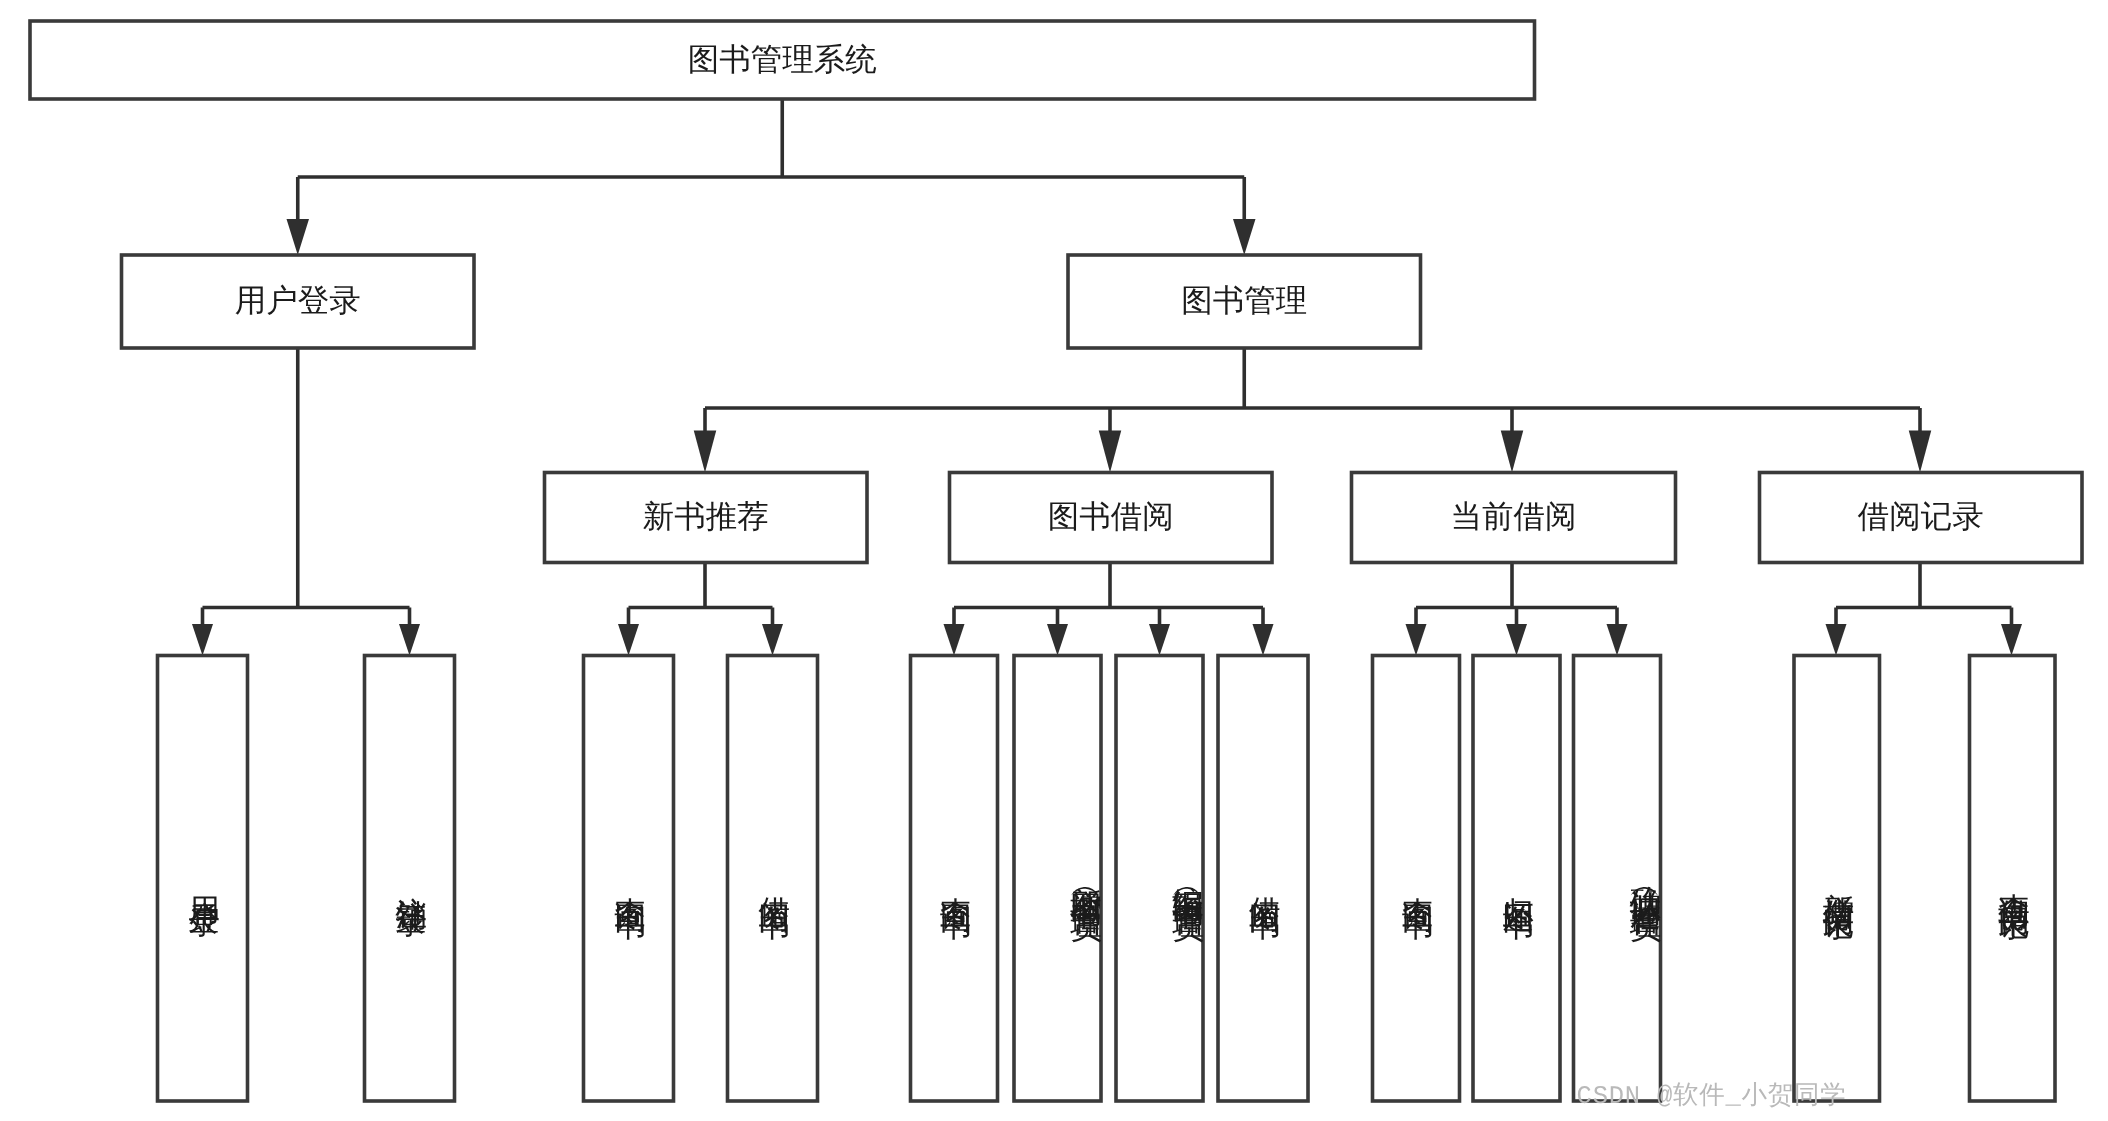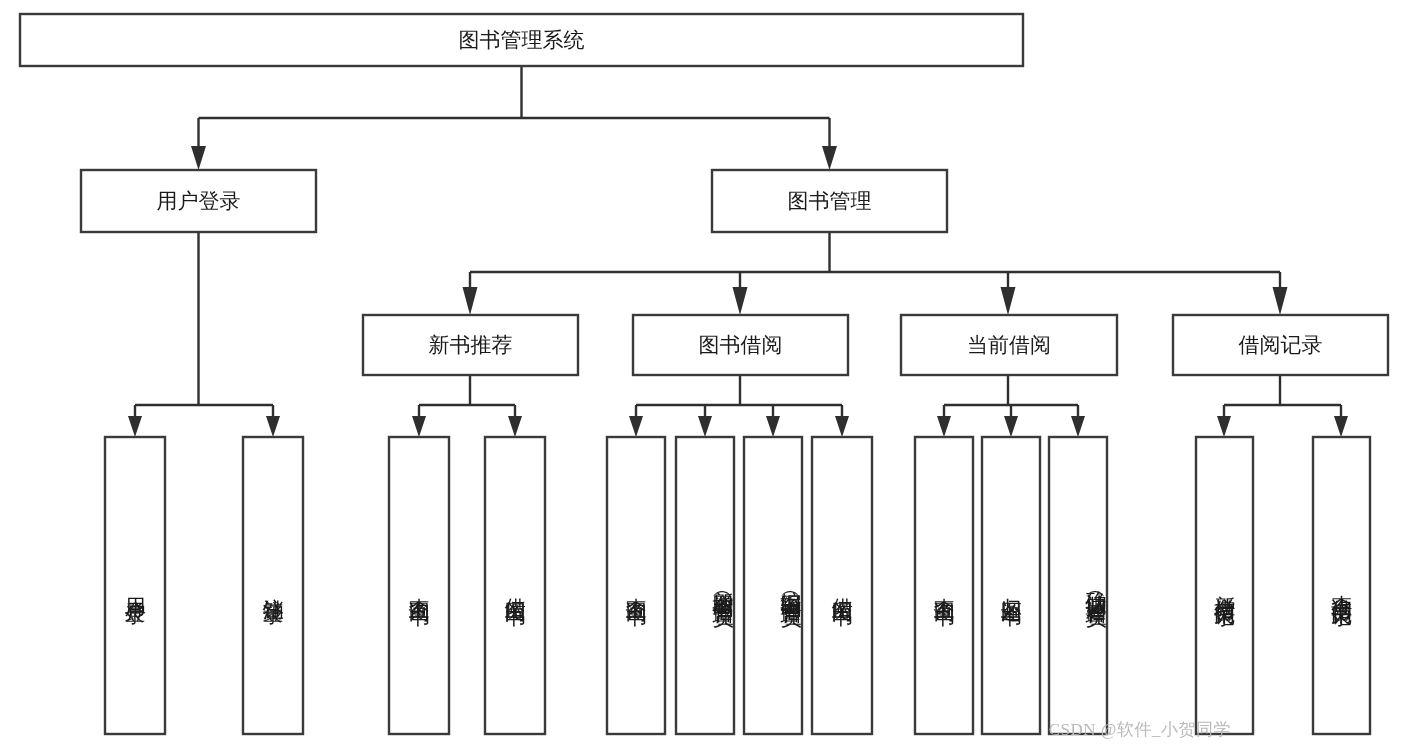--- a/index.html
+++ b/index.html
@@ -61,21 +61,21 @@
     display: flex;
     align-items: center;
     justify-content: center;
     text-align: center;
     pointer-events: none;
   }
   .watermark {
     position: absolute;
     right: 8px;
     bottom: 6px;
-    font-family: Liberation Serif, serif;
+    font-family: Liberation Mono, monospace;
     font-size: 17px;
     color: #b9b9b9;
     letter-spacing: 0.5px;
     white-space: nowrap;
   }
 </style>
 </head>
 <body>
 
 <div id="diagram-root">

